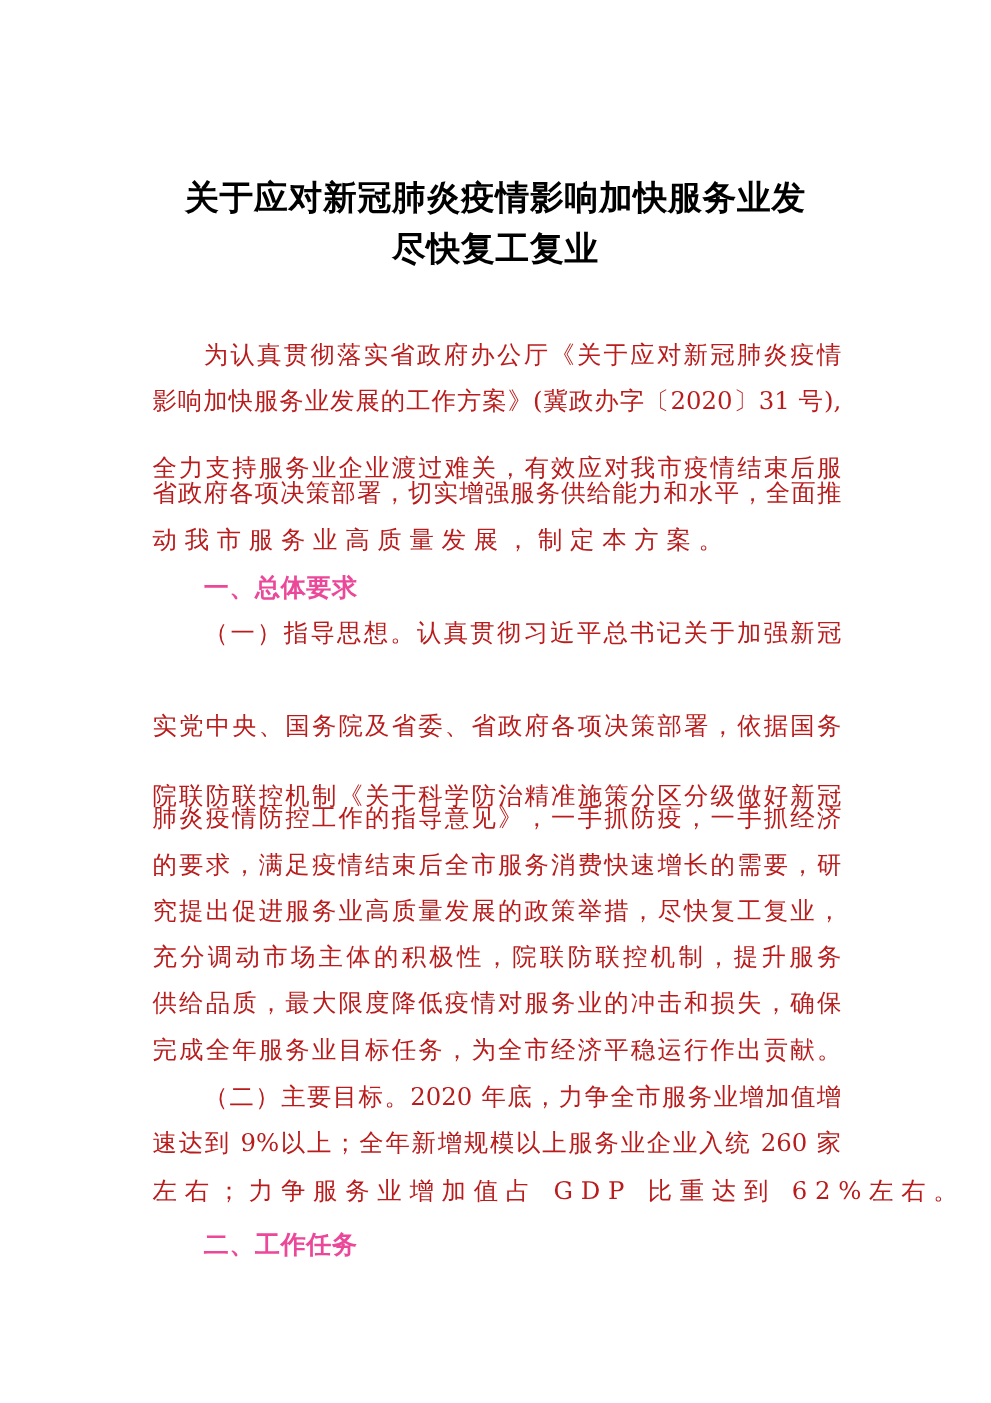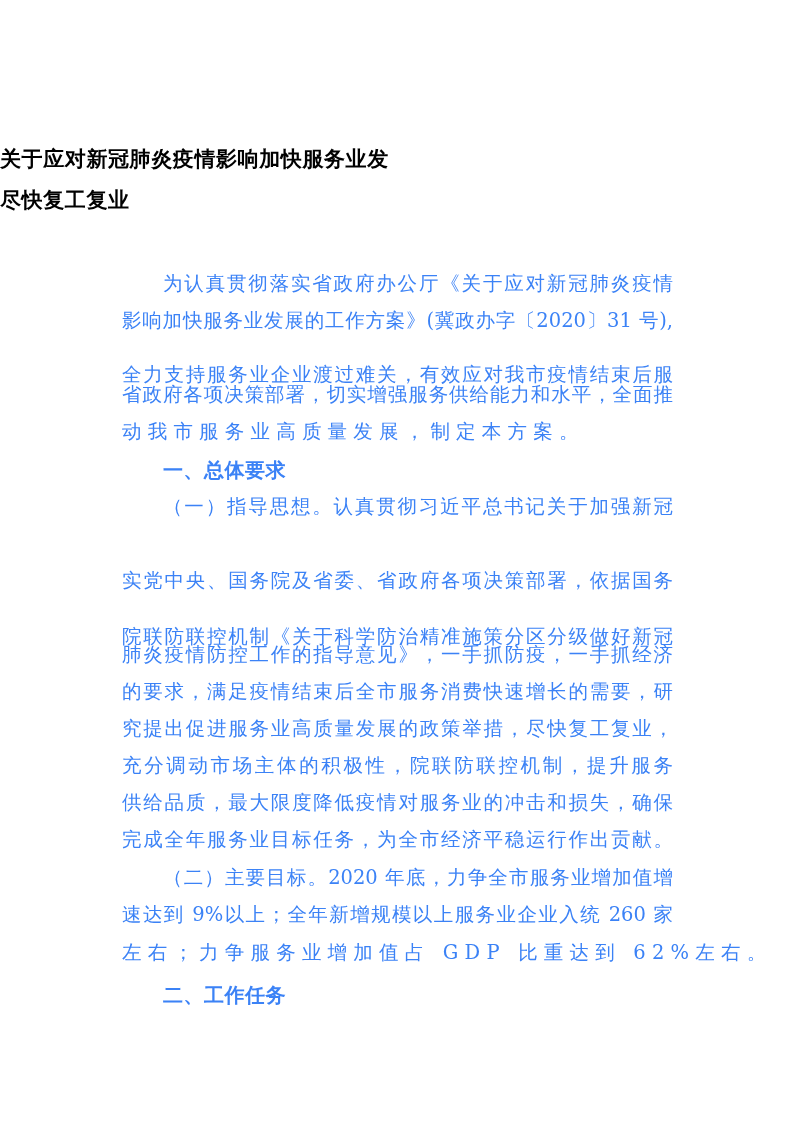--- a/index.html
+++ b/index.html
@@ -19,56 +19,57 @@
     position: absolute;
     left: 0; top: 0;
     width: 793px;
     height: 1122px;
     background: #ffffff;
   }
   .title-line {
     position: absolute;
     left: 0;
     width: 793px;
+    text-align: center;
     font-family: "DejaVu Sans", "Liberation Sans", sans-serif;
     font-weight: bold;
-    font-size: 21px;
+    font-size: 27px;
     line-height: 32px;
     letter-spacing: 0.6px;
     color: #000;
   }
   .line {
     position: absolute;
     left: 122px;
     width: 551px;
     height: 30px;
     font-size: 19.5px;
     line-height: 30px;
     text-align: justify;
     text-align-last: justify;
     white-space: nowrap;
-    color: #3b82f6;
+    color: #b91c1c;
   }
   .line.last {
     text-align-last: left;
     letter-spacing: 6.2px;
   }
   .line.indent {
     left: 163px;
     width: 510px;
   }
   .heading {
     position: absolute;
     left: 163px;
     font-family: "DejaVu Sans", "Liberation Sans", sans-serif;
     font-weight: bold;
     font-size: 20px;
     line-height: 30px;
     letter-spacing: 0.5px;
-    color: #3b82f6;
+    color: #ec4899;
   }
 </style>
 </head>
 <body>
 
 <div class="page">
 
   <div class="title-line" style="top:143px;">关于应对新冠肺炎疫情影响加快服务业发</div>
   <div class="title-line" style="top:184px;">尽快复工复业</div>
 

